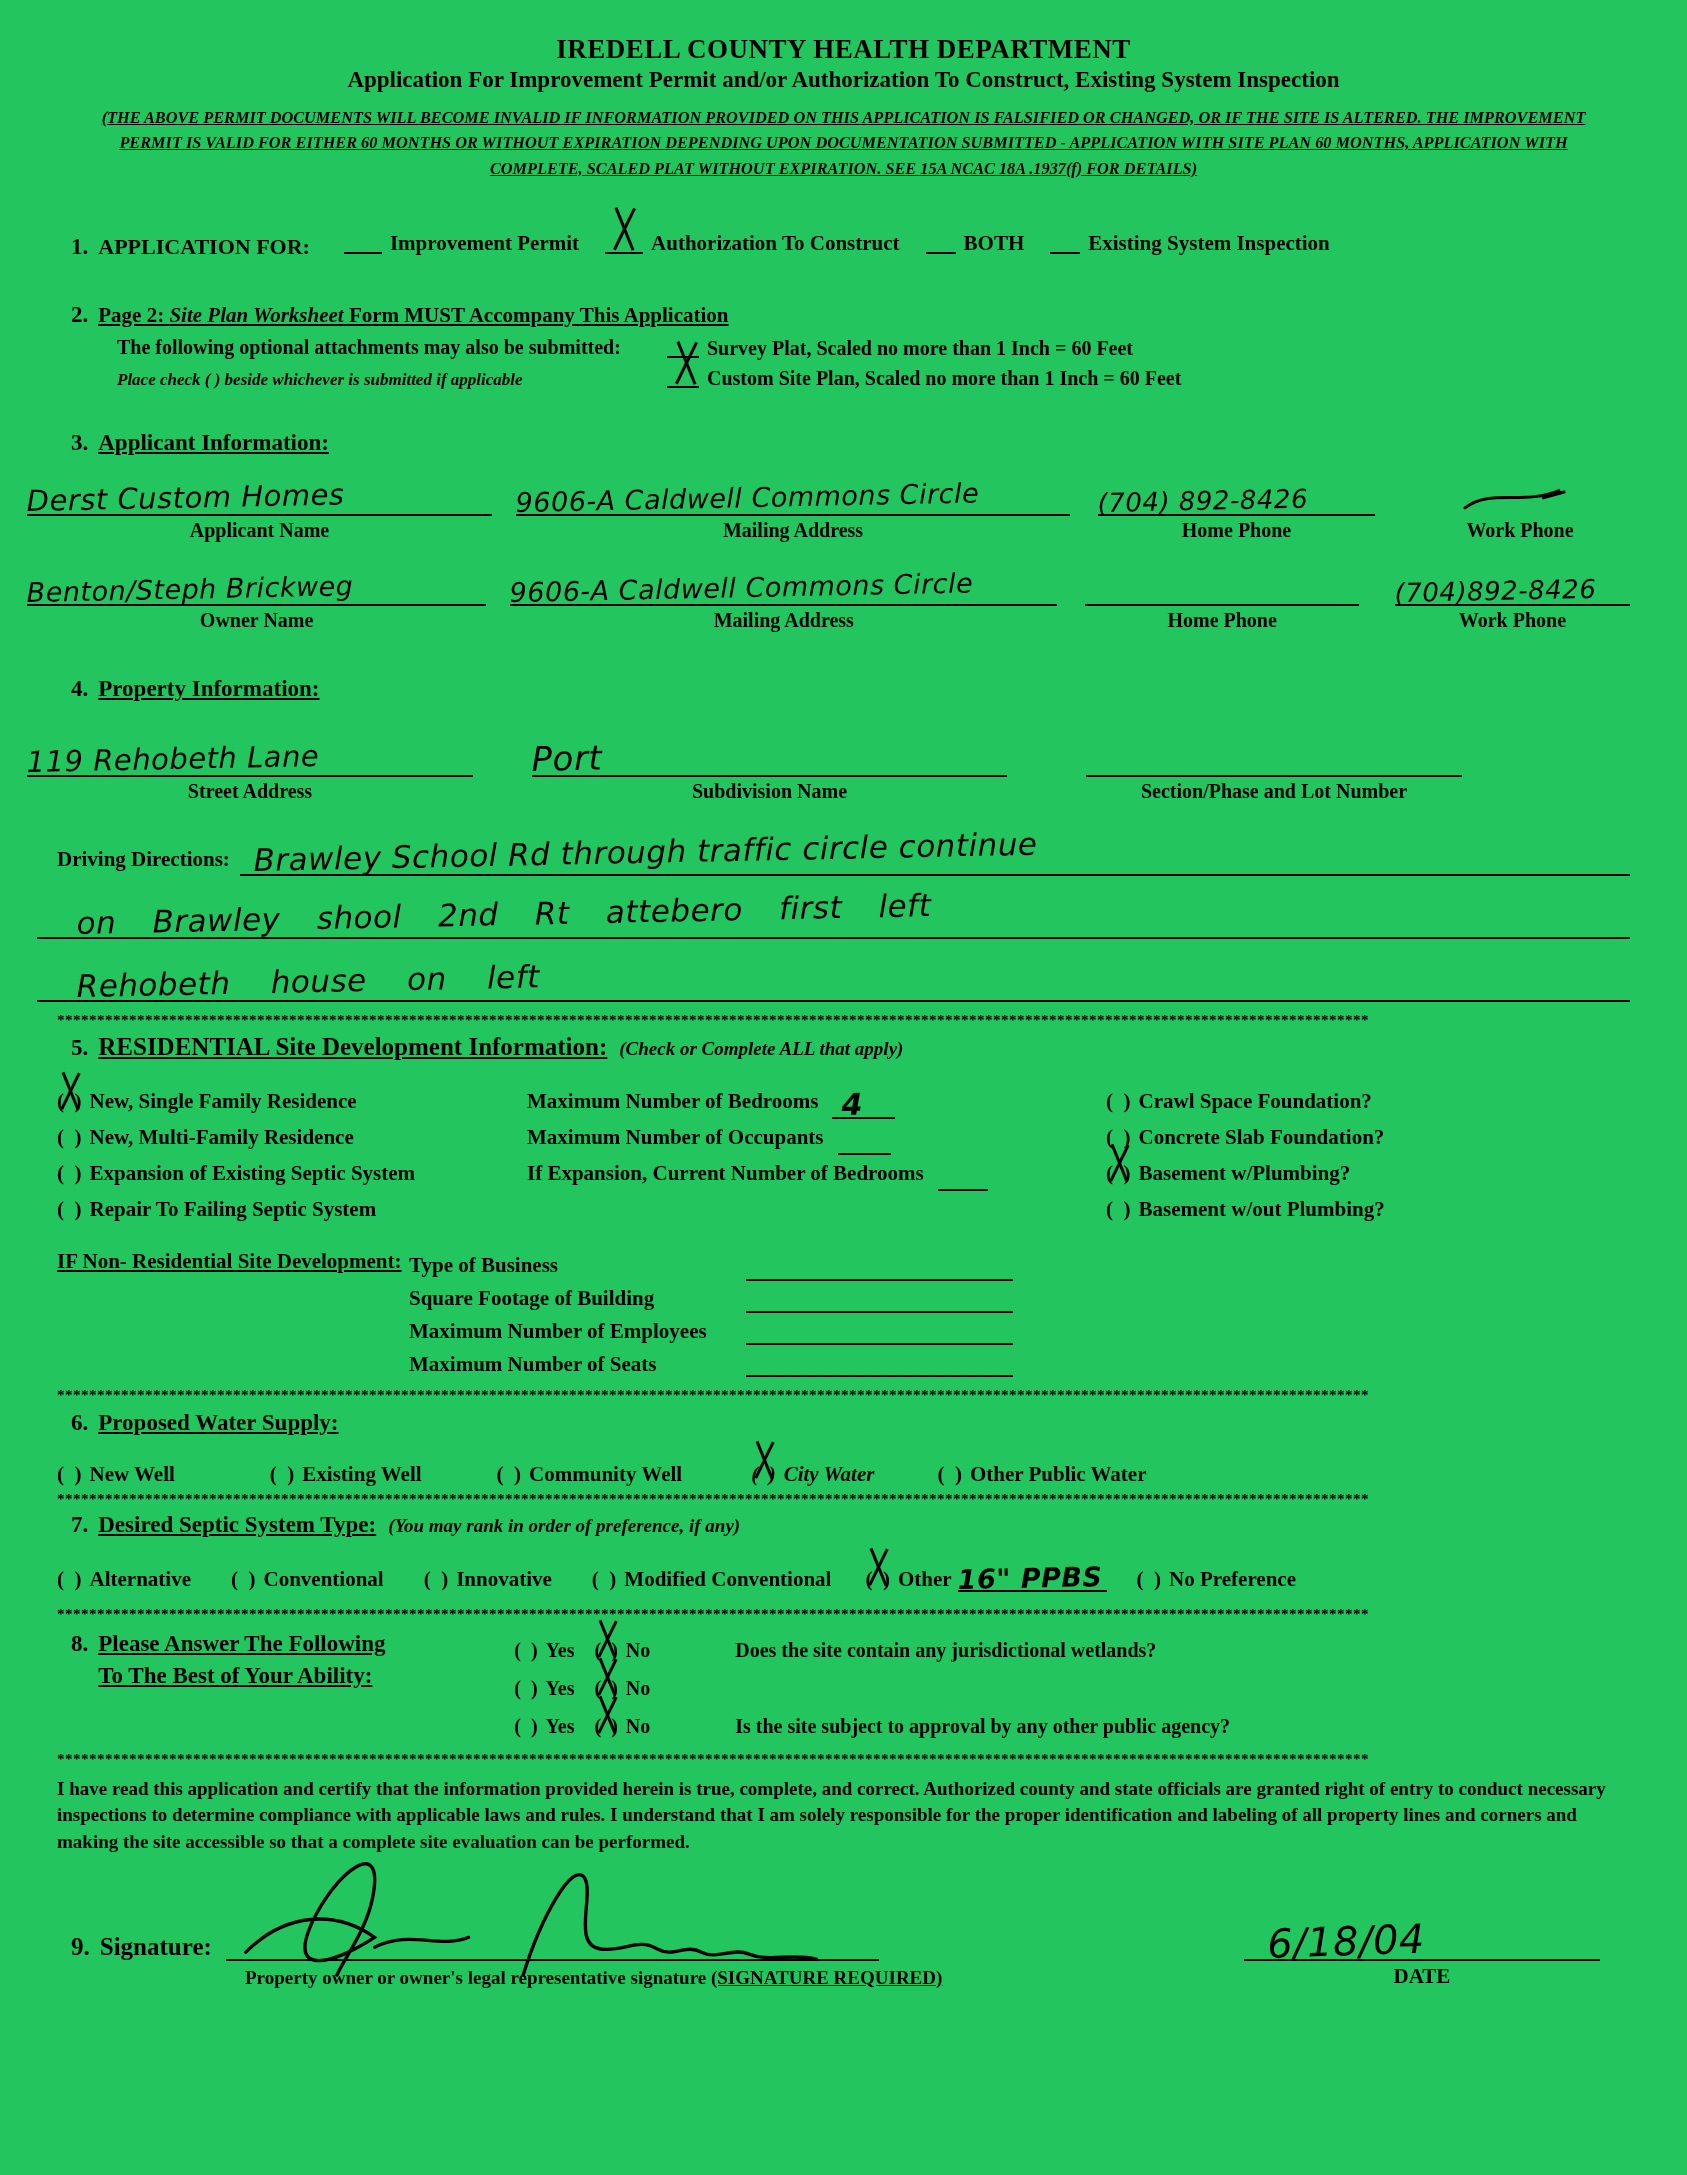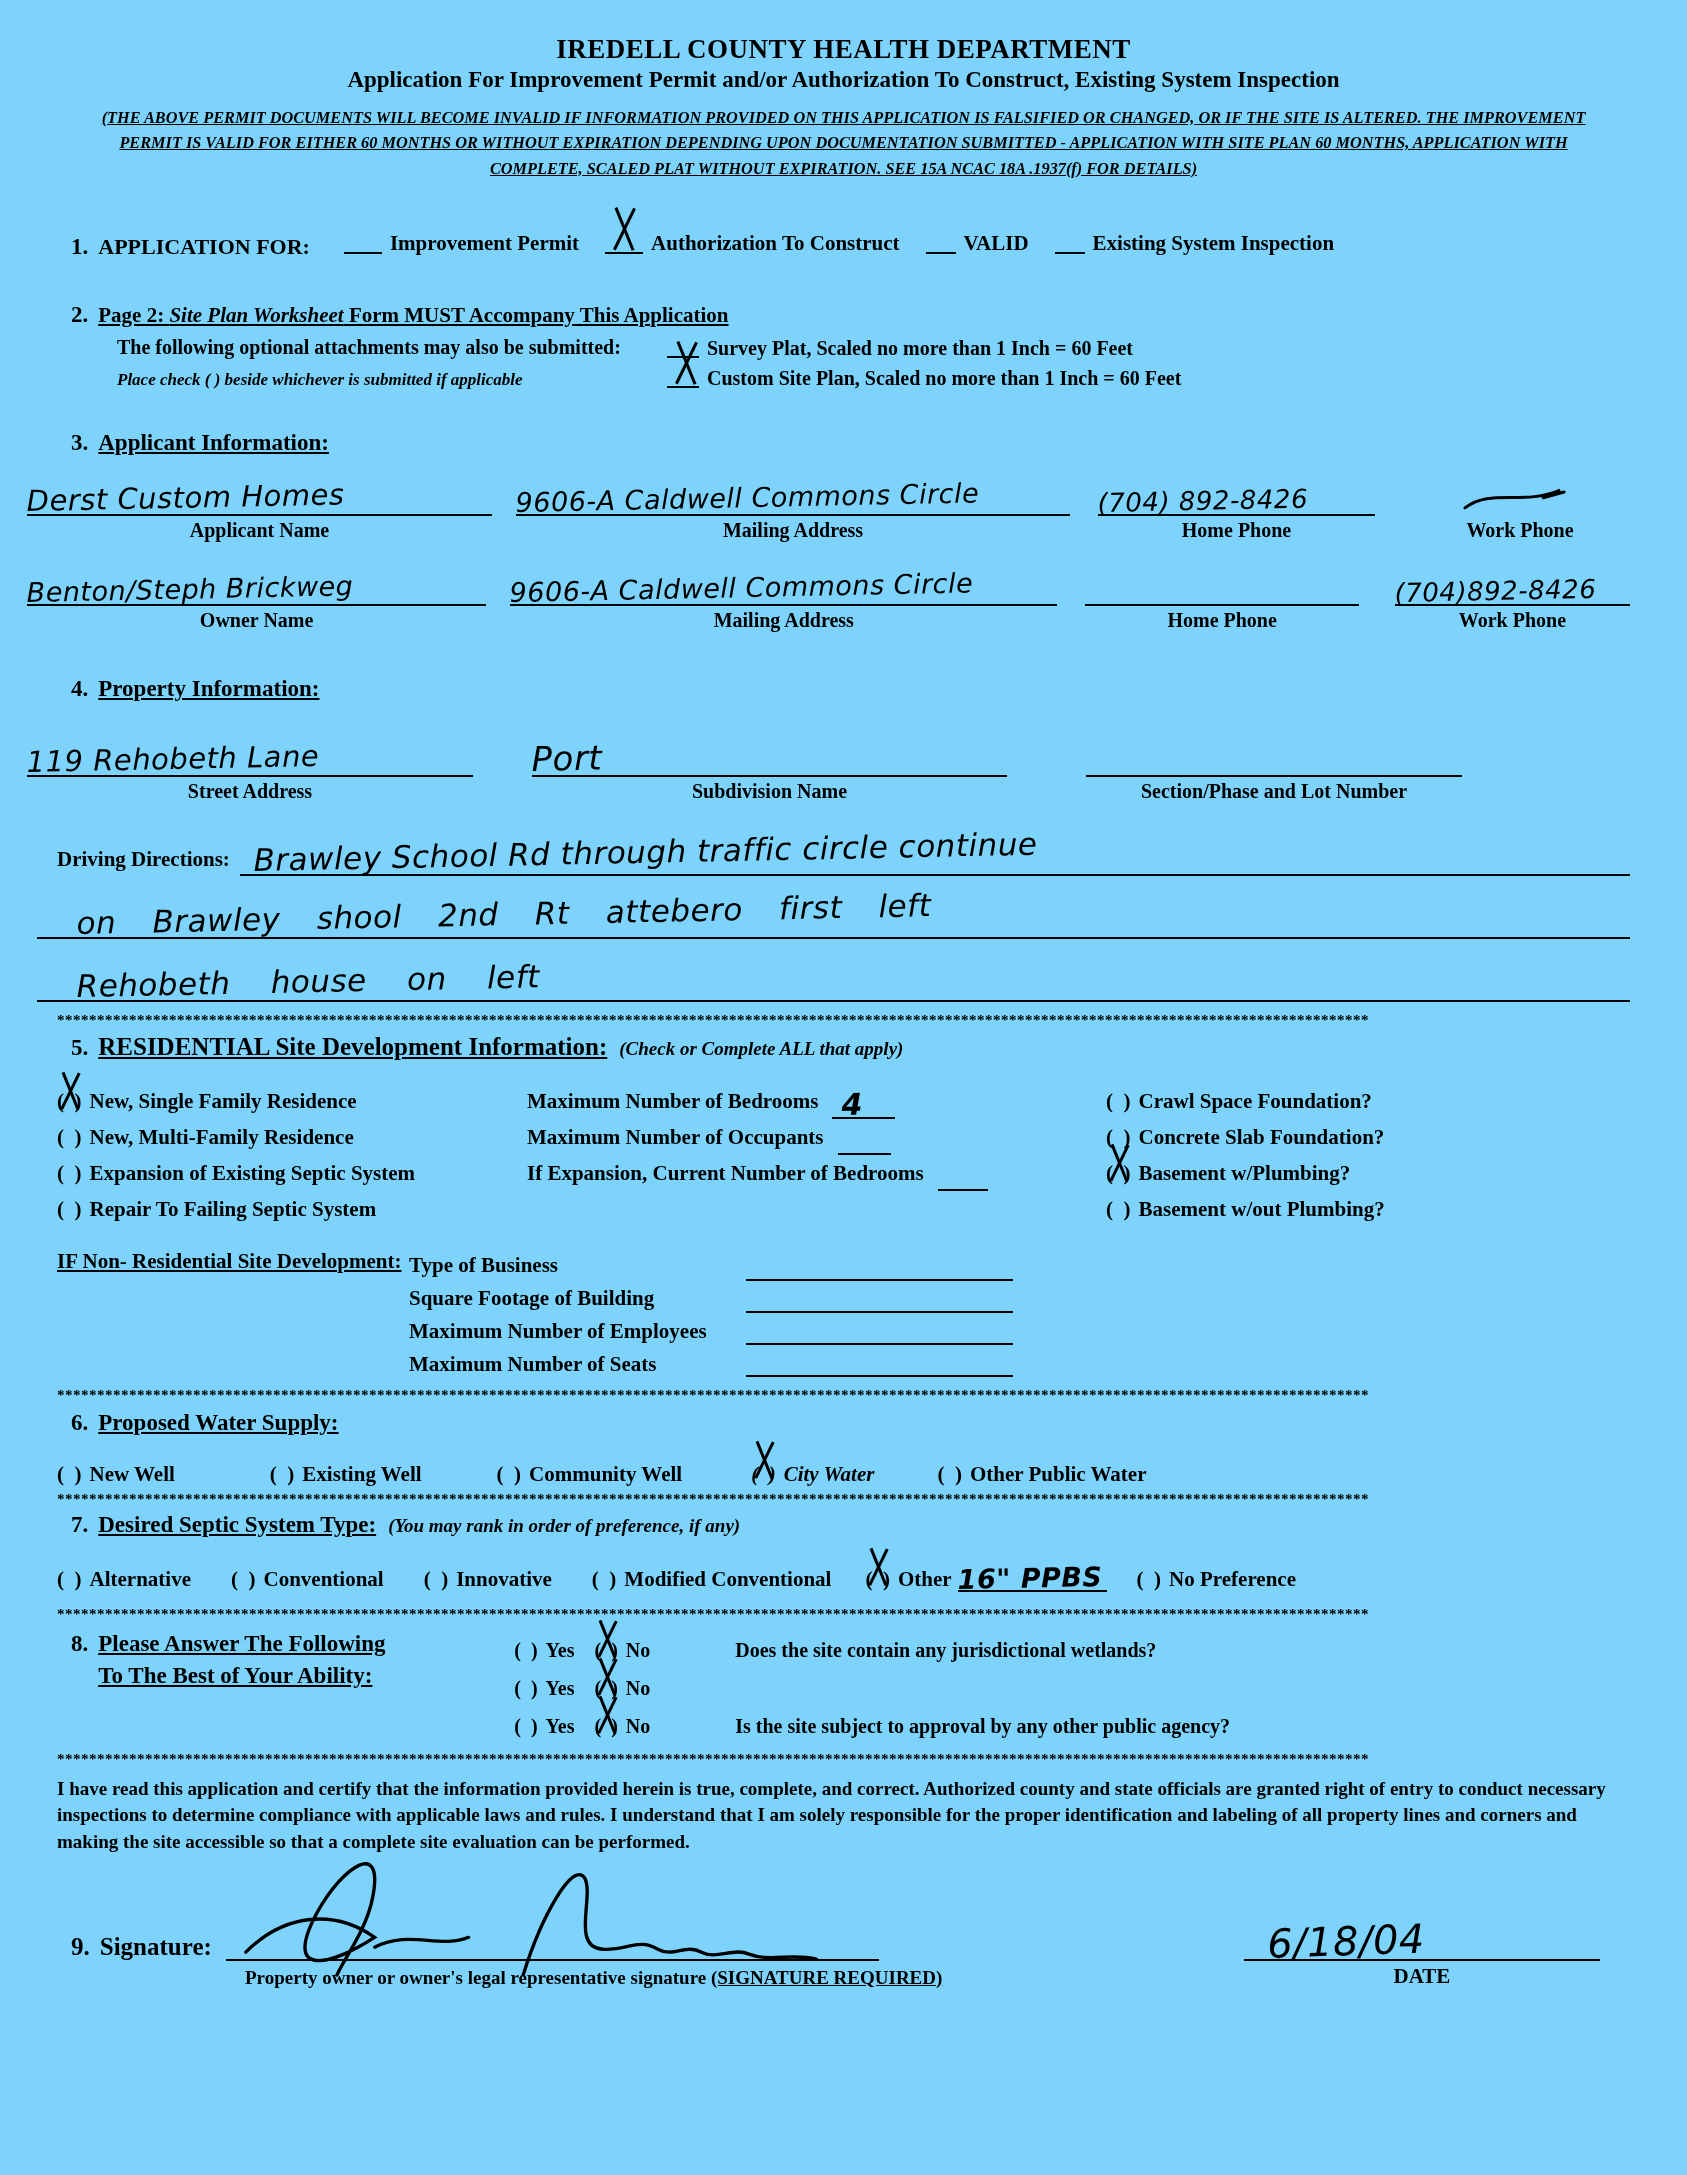--- a/index.html
+++ b/index.html
@@ -1,17 +1,17 @@
 <!DOCTYPE html>
 <html><head>
 <meta charset="utf-8">
 <style>
   html,body{margin:0;padding:0;background:#e8e8e8;}
   .page{
-    width:1687px;height:2175px;background:#7dd3fc;color:#000;
+    width:1687px;height:2175px;background:#22c55e;color:#000;
     font-family:"Liberation Serif",serif;position:relative;overflow:hidden;
     box-sizing:border-box;padding:34px 57px 0 57px;
   }
   .center{text-align:center;}
   .title{font-size:27px;font-weight:bold;letter-spacing:0.5px;}
   .subtitle{font-size:23px;font-weight:bold;margin-top:2px;}
   .disclaimer{
     width:1485px;margin:12px auto 0 auto;font-size:16.3px;font-weight:bold;font-style:italic;
     text-decoration:underline;line-height:1.55;text-align:center;
   }
@@ -66,21 +66,21 @@
       <span>Improvement Permit</span>
     </span>
     <span class="opt-row" style="margin-right:26px;">
       <span class="blank-chk checked">
           <span class="x"></span>
         </span>
       <span>Authorization To Construct</span>
     </span>
     <span class="opt-row" style="margin-right:26px;">
       <span class="blank-chk" style="width:30px;"></span>
-      <span>VALID</span>
+      <span>BOTH</span>
     </span>
     <span class="opt-row">
       <span class="blank-chk" style="width:30px;"></span>
       <span>Existing System Inspection</span>
     </span>
   </div>
 
   <div style="margin-top:42px;padding-left:14px;">
     <div class="row" style="align-items:baseline;">
       <span class="sec-num">2.</span>

